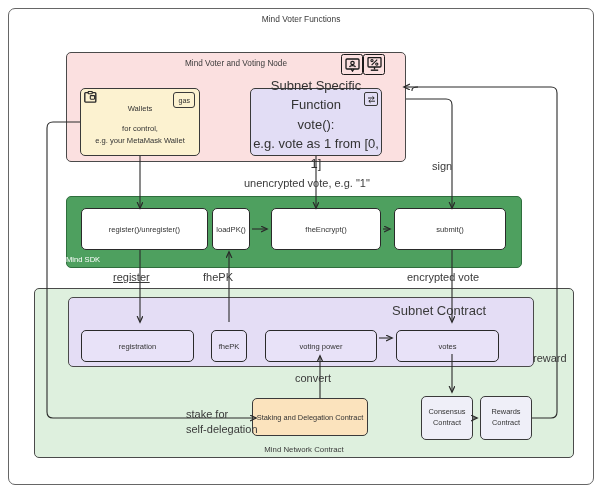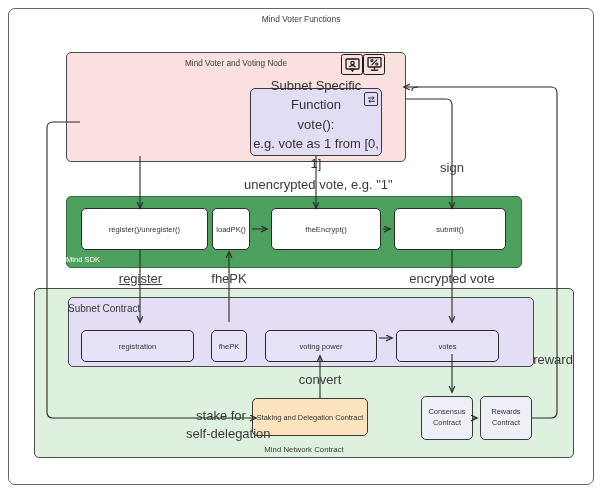--- a/index.html
+++ b/index.html
@@ -161,22 +161,22 @@
   }
   #subnet-contract {
     left: 68px; top: 297px; width: 466px; height: 70px;
     background: #E4DDF5;
     border: 1.3px solid #4a4a4a;
     border-radius: 5px;
   }
   #subnet-contract-title {
     position: absolute;
     left: 68px; top: 303px; width: 418px;
-    text-align: left;
-    font-size: 10px;
+    text-align: right;
+    font-size: 13px;
     color: #3a3a3a;
   }
   .subnet-cell {
     background: #E8E2F8;
     border: 1.3px solid #2a2a2a;
     border-radius: 5px;
     font-size: 7.6px;
     top: 322px; height: 32px; margin-top: 8px;
   }
   #cell-registration  { left: 81px; width: 113px; }
@@ -206,24 +206,23 @@
     background: #EFEFF8;
     border: 1.3px solid #3a3a3a;
     border-radius: 5px;
     font-size: 7.4px;
     flex-direction: column;
     line-height: 1.45;
   }
   
   .edge-label {
     position: absolute;
-    font-size: 13px;
+    font-size: 11px;
     color: #3a3a3a;
     background: transparent;
-    text-align: center;
     white-space: nowrap;
     line-height: 1.35;
   }
 </style>
 </head>
 <body>
 
 <div id="stage">
 
   <div class="box" id="outer-frame"></div>
@@ -244,20 +243,33 @@
     <svg width="15" height="15" viewBox="0 0 15 15" aria-hidden="true">
       <rect x="1" y="0.5" width="13" height="9.5" rx="1" fill="none" stroke="#1a1a1a" stroke-width="1.3"></rect>
       <circle cx="5" cy="3.6" r="1.1" fill="none" stroke="#1a1a1a" stroke-width="1.1"></circle>
       <circle cx="9.8" cy="7.1" r="1.1" fill="none" stroke="#1a1a1a" stroke-width="1.1"></circle>
       <line x1="10.2" y1="2.6" x2="4.6" y2="8.1" stroke="#1a1a1a" stroke-width="1.2"></line>
       <line x1="7.5" y1="10" x2="7.5" y2="12.5" stroke="#1a1a1a" stroke-width="1.3"></line>
       <line x1="3.8" y1="13.2" x2="11.2" y2="13.2" stroke="#1a1a1a" stroke-width="1.4"></line>
     </svg>
   </div>
 
+  <div class="box" id="wallets-box">
+    <span class="card-icon">
+      <svg width="13" height="13" viewBox="0 0 13 13" aria-hidden="true">
+        <rect x="0.8" y="1.6" width="11" height="9.5" rx="0.8" fill="#FCF2D0" stroke="#2a2a2a" stroke-width="1.4"></rect>
+        <rect x="4.2" y="0.4" width="4" height="2.4" rx="0.5" fill="#FCF2D0" stroke="#2a2a2a" stroke-width="1.1"></rect>
+        <rect x="6.3" y="4.6" width="4.3" height="3.6" rx="0.6" fill="#FCF2D0" stroke="#2a2a2a" stroke-width="1.1"></rect>
+      </svg>
+    </span>
+    <span class="gas-badge">gas</span>
+    <div id="wallets-title">Wallets</div>
+    <div>for control,</div>
+    <div>e.g. your MetaMask Wallet</div>
+  </div>
 
   <div class="box" id="subnet-fn-box">
     <span class="swap-icon">
       <svg width="9" height="9" viewBox="0 0 9 9" aria-hidden="true">
         <path d="M1 3 H7 M5.5 1.4 L7.2 3 L5.5 4.6" fill="none" stroke="#2a2a2a" stroke-width="1"></path>
         <path d="M8 6.2 H2 M3.5 4.6 L1.8 6.2 L3.5 7.8" fill="none" stroke="#2a2a2a" stroke-width="1"></path>
       </svg>
     </span>
     <div>Subnet Specific Function</div>
     <div>vote():</div>

